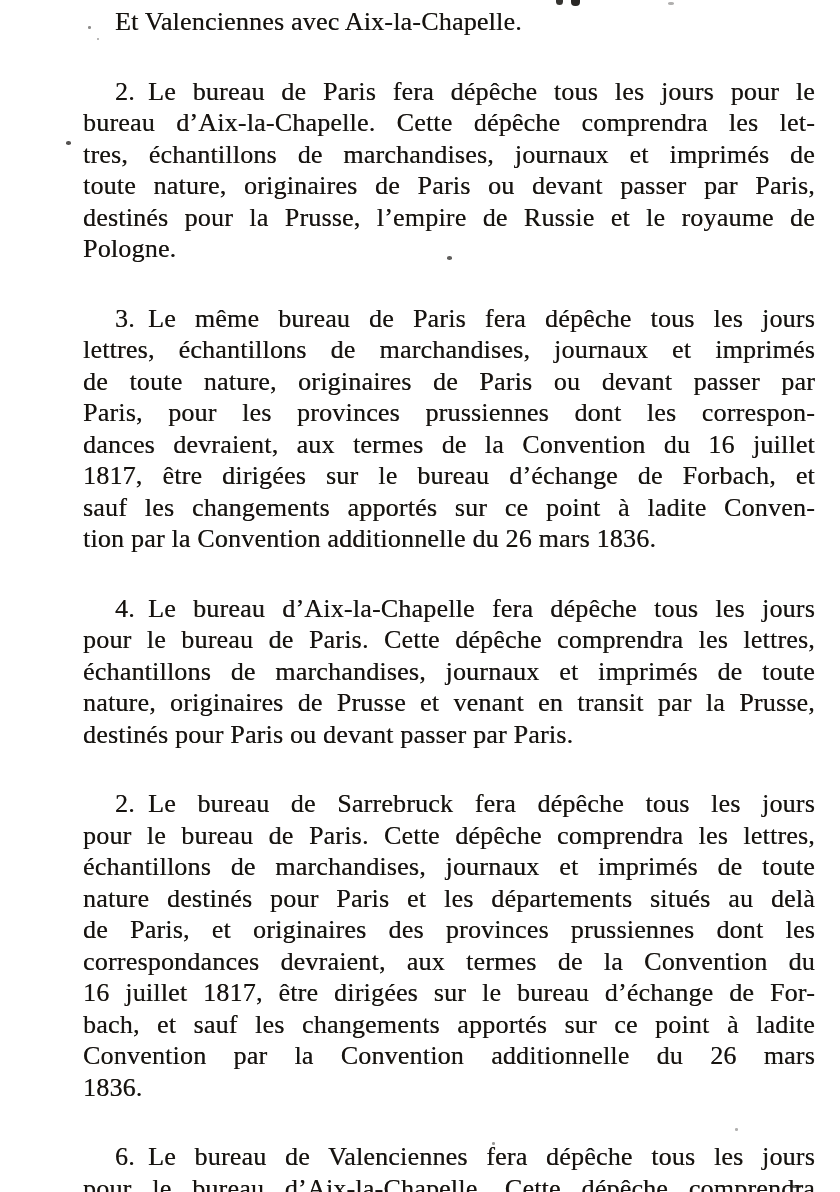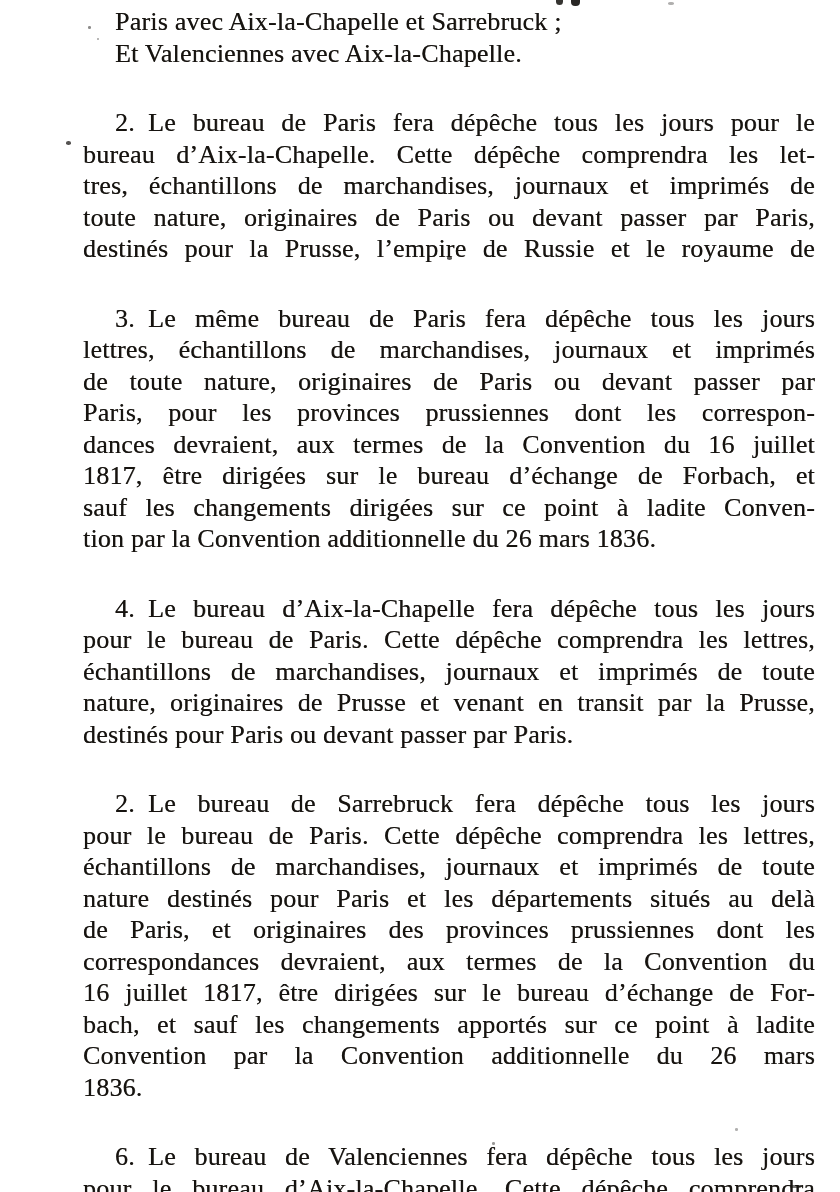--- a/index.html
+++ b/index.html
@@ -62,39 +62,39 @@
   <div class="speck" style="left:88px;  top:26px;   width:3px;  height:3px; opacity:0.5;"></div>
   <div class="speck" style="left:97px;  top:38px;   width:2px;  height:2px; opacity:0.4;"></div>
   <div class="speck" style="left:447px; top:256px;  width:5px;  height:4px; opacity:0.7;"></div>
   <div class="speck" style="left:668px; top:2px;    width:6px;  height:3px; opacity:0.35;"></div>
   <div class="speck" style="left:492px; top:1142px; width:3px;  height:3px; opacity:0.45;"></div>
   <div class="speck" style="left:735px; top:1128px; width:3px;  height:3px; opacity:0.35;"></div>
   <div class="speck" style="left:790px; top:1185px; width:11px; height:3px; opacity:0.6; border-radius:1px;"></div>
 
   <div class="text-column">
     <div class="intro-block">
-        <div class="line intro">Paris avec Aix-la-Chapelle et Sarrebruck ;</div>
         <div class="line intro">Et Valenciennes avec Aix-la-Chapelle.</div>
       </div>
 
   <div class="paragraph">
         <div class="line first">2. Le bureau de Paris fera dépêche tous les jours pour le</div>
         <div class="line">bureau d’Aix-la-Chapelle. Cette dépêche comprendra les let-</div>
         <div class="line">tres, échantillons de marchandises, journaux et imprimés de</div>
         <div class="line">toute nature, originaires de Paris ou devant passer par Paris,</div>
         <div class="line">destinés pour la Prusse, l’empire de Russie et le royaume de</div>
+        <div class="line short">Pologne.</div>
       </div>
       <div class="paragraph">
         <div class="line first">3. Le même bureau de Paris fera dépêche tous les jours</div>
         <div class="line">lettres, échantillons de marchandises, journaux et imprimés</div>
         <div class="line">de toute nature, originaires de Paris ou devant passer par</div>
         <div class="line">Paris, pour les provinces prussiennes dont les correspon-</div>
         <div class="line">dances devraient, aux termes de la Convention du 16 juillet</div>
         <div class="line">1817, être dirigées sur le bureau d’échange de Forbach, et</div>
-        <div class="line">sauf les changements dirigées sur ce point à ladite Conven-</div>
+        <div class="line">sauf les changements apportés sur ce point à ladite Conven-</div>
         <div class="line short">tion par la Convention additionnelle du 26 mars 1836.</div>
       </div>
       <div class="paragraph">
         <div class="line first">4. Le bureau d’Aix-la-Chapelle fera dépêche tous les jours</div>
         <div class="line">pour le bureau de Paris. Cette dépêche comprendra les lettres,</div>
         <div class="line">échantillons de marchandises, journaux et imprimés de toute</div>
         <div class="line">nature, originaires de Prusse et venant en transit par la Prusse,</div>
         <div class="line short">destinés pour Paris ou devant passer par Paris.</div>
       </div>
       <div class="paragraph">

